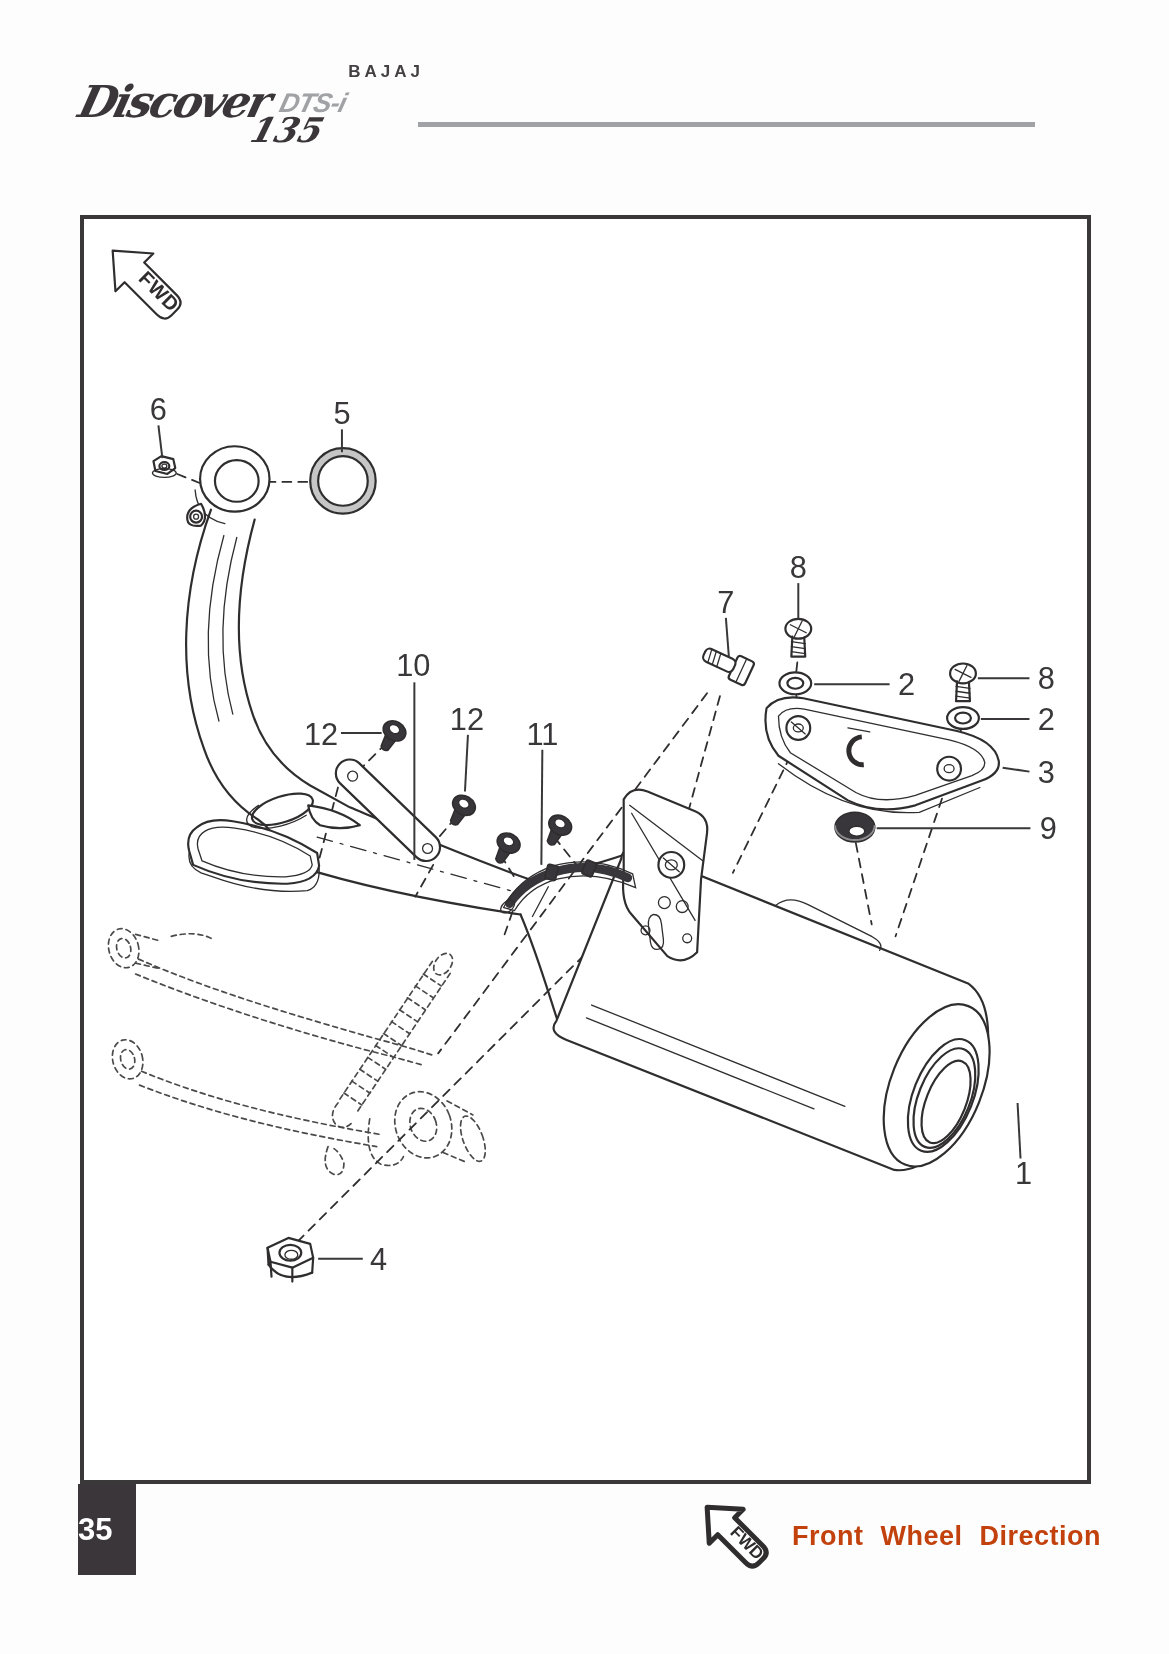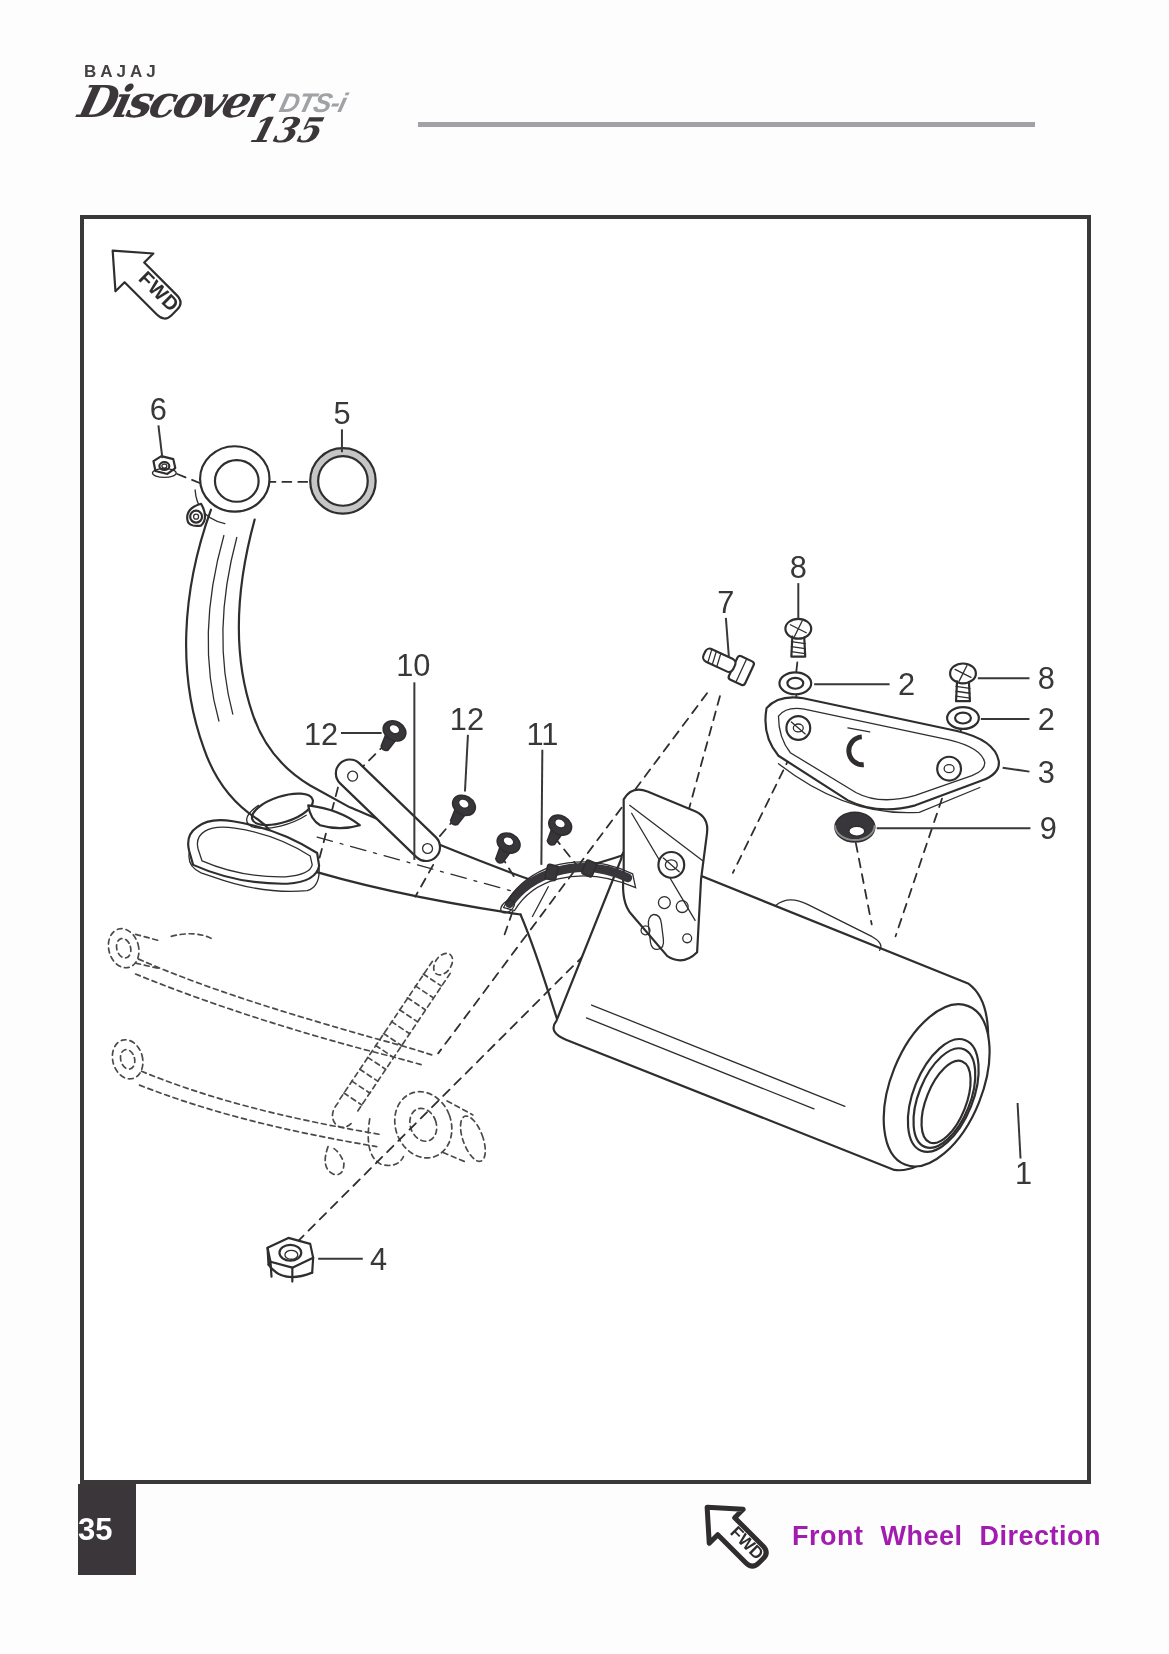--- a/index.html
+++ b/index.html
@@ -3,21 +3,21 @@
 <meta charset="utf-8">
 <style>
   :root{
     --ink:#2f2d2e; --label:#393739; --accent-gray:#a0a2a5; --page-box:#3a363a;
     --gasket-fill:#c6c6c6; --dark-part:#38363a; --paper:#fdfdfd;
   }
   *{margin:0;padding:0;box-sizing:border-box;}
   body{width:1169px;height:1654px;position:relative;background:var(--paper);
        font-family:"Liberation Sans",sans-serif;overflow:hidden;}
   
-  .logo{position:absolute;left:84px;top:62px;}
+  .logo{position:absolute;left:84px;top:62px;text-align:right;}
   .logo .bajaj{font-weight:bold;font-size:17px;letter-spacing:4px;color:#454043;}
   .logo .script-row{position:relative;height:60px;width:340px;}
   .logo .discover{position:absolute;left:-4px;top:-6px;font-family:"DejaVu Serif",serif;
       font-style:italic;font-weight:bold;font-size:44px;color:#3b3639;
       transform:skewX(-14deg);letter-spacing:-3px;}
   .logo .dtsi{position:absolute;left:196px;top:6px;font-style:italic;font-weight:bold;
       font-size:27px;color:var(--accent-gray);transform:skewX(-14deg);letter-spacing:-1px;}
   .logo .disp{position:absolute;left:168px;top:28px;font-family:"DejaVu Serif",serif;
       font-style:italic;font-weight:bold;font-size:34px;color:#3b3639;
       transform:skewX(-16deg);letter-spacing:0px;}
@@ -36,21 +36,21 @@
   .ldr{stroke:var(--label);stroke-width:2;fill:none;}
   .lbl{font-family:"Liberation Sans",sans-serif;font-size:31px;fill:var(--label);
        text-anchor:middle;}
   .fwdtxt{font-family:"Liberation Sans",sans-serif;font-size:20px;font-weight:bold;
        fill:var(--ink);text-anchor:middle;letter-spacing:1px;}
   
   .page-box{position:absolute;left:78px;top:1484px;width:58px;height:91px;
       background:var(--page-box);display:flex;align-items:center;}
   .page-box span{color:#fff;font-weight:bold;font-size:31px;}
   .footer-dir{position:absolute;left:692px;top:1496px;display:flex;align-items:center;gap:12px;}
-  .footer-dir .caption{font-size:27px;font-weight:bold;color:#a21caf;
+  .footer-dir .caption{font-size:27px;font-weight:bold;color:#c2410c;
       letter-spacing:0.5px;word-spacing:9px;white-space:nowrap;}
 </style>
 </head>
 <body>
 
 <div class="logo">
   <div class="bajaj">BAJAJ</div>
   <div class="script-row">
     <span class="discover">Discover</span>
     <span class="dtsi">DTS-i</span>

